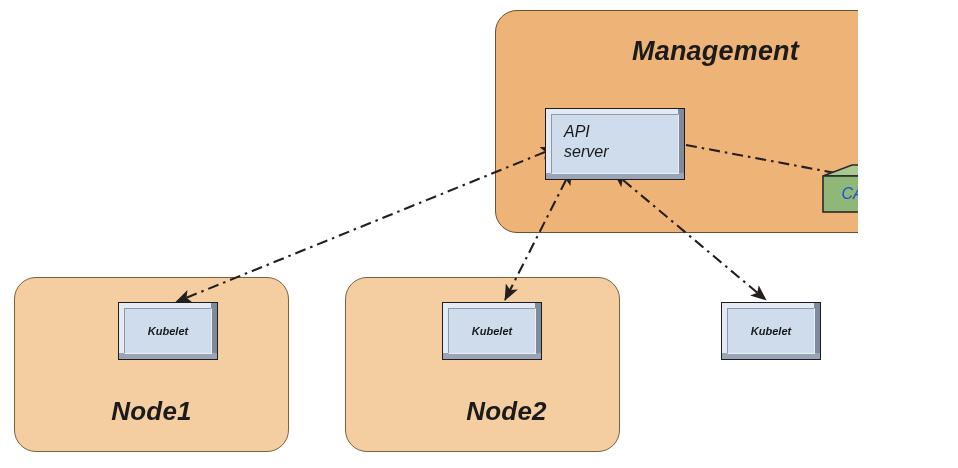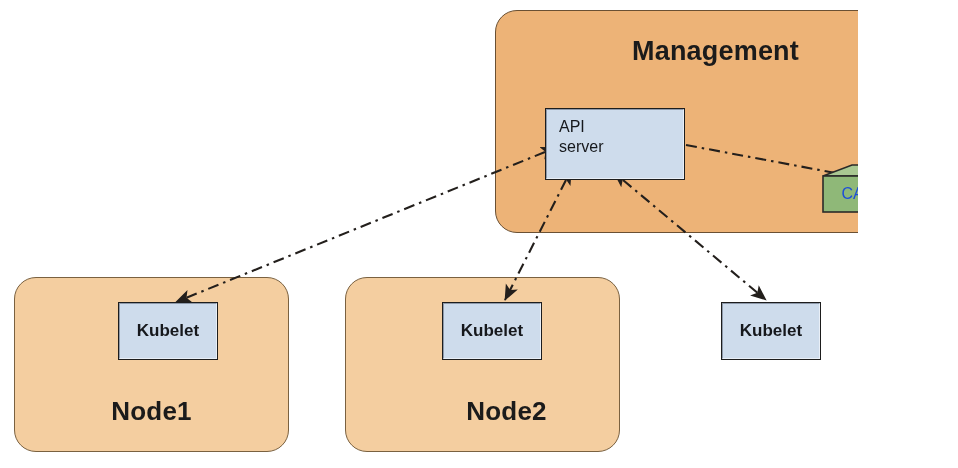--- a/index.html
+++ b/index.html
@@ -7,20 +7,21 @@
     padding: 0;
     background: #ffffff;
   }
   #canvas {
     position: relative;
     width: 858px;
     height: 468px;
     background: #ffffff;
     font-family: "Liberation Sans", sans-serif;
     overflow: hidden;
+    font-style: italic;
   }
   svg.layer {
     position: absolute;
     left: 0;
     top: 0;
     width: 958px;
     height: 468px;
   }
   
   .group-box {
@@ -56,20 +57,21 @@
     font-size: 26px;
     line-height: 30px;
   }
 
   
   .bevel {
     position: absolute;
     box-sizing: border-box;
     border: 1.6px solid #1d1d1d;
     background: #b9c3d2;
+    padding: 5px;
   }
   .bevel .bevel-inner {
     position: relative;
     width: 100%;
     height: 100%;
     box-sizing: border-box;
     background: #cedcec;
     border-top: 1px solid #8d99aa;
     border-left: 1px solid #8d99aa;
     border-right: 1px solid #e9eff7;
@@ -109,21 +111,21 @@
     right: auto !important;
     text-align: left !important;
     font-size: 16px;
     line-height: 20px;
     font-weight: 400 !important;
     color: #16181c;
   }
   .kubelet-label {
     top: 50%;
     transform: translateY(-50%);
-    font-size: 17px;
+    font-size: 11px;
     font-weight: 700;
   }
 </style>
 </head>
 <body>
 
 <div id="canvas">
 
   <div class="group-box mgmt" style="left:495px; top:10px; width:441px; height:223px;">
     <div class="group-title mgmt-title">

